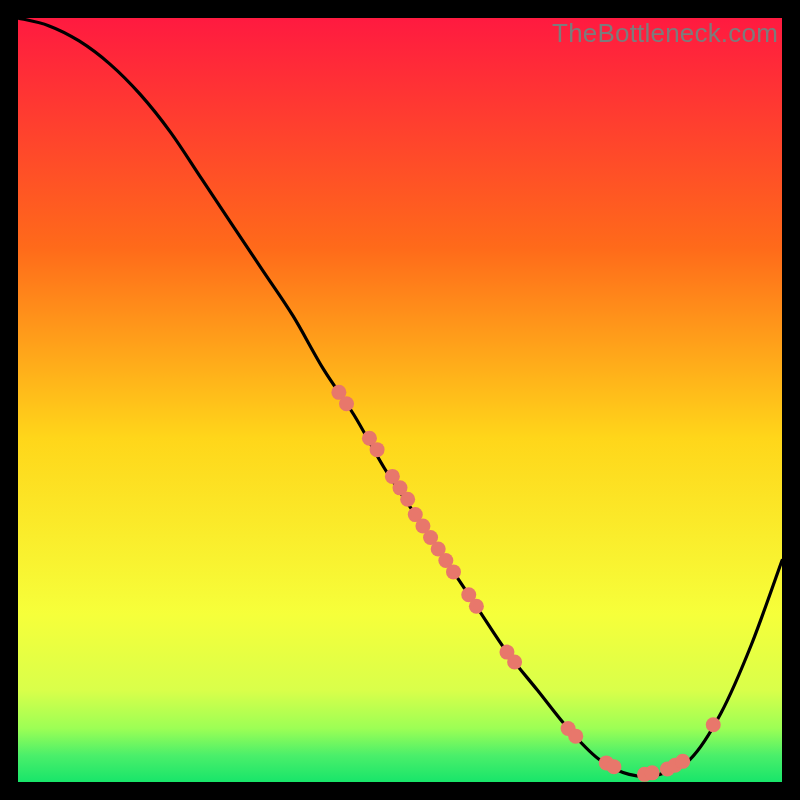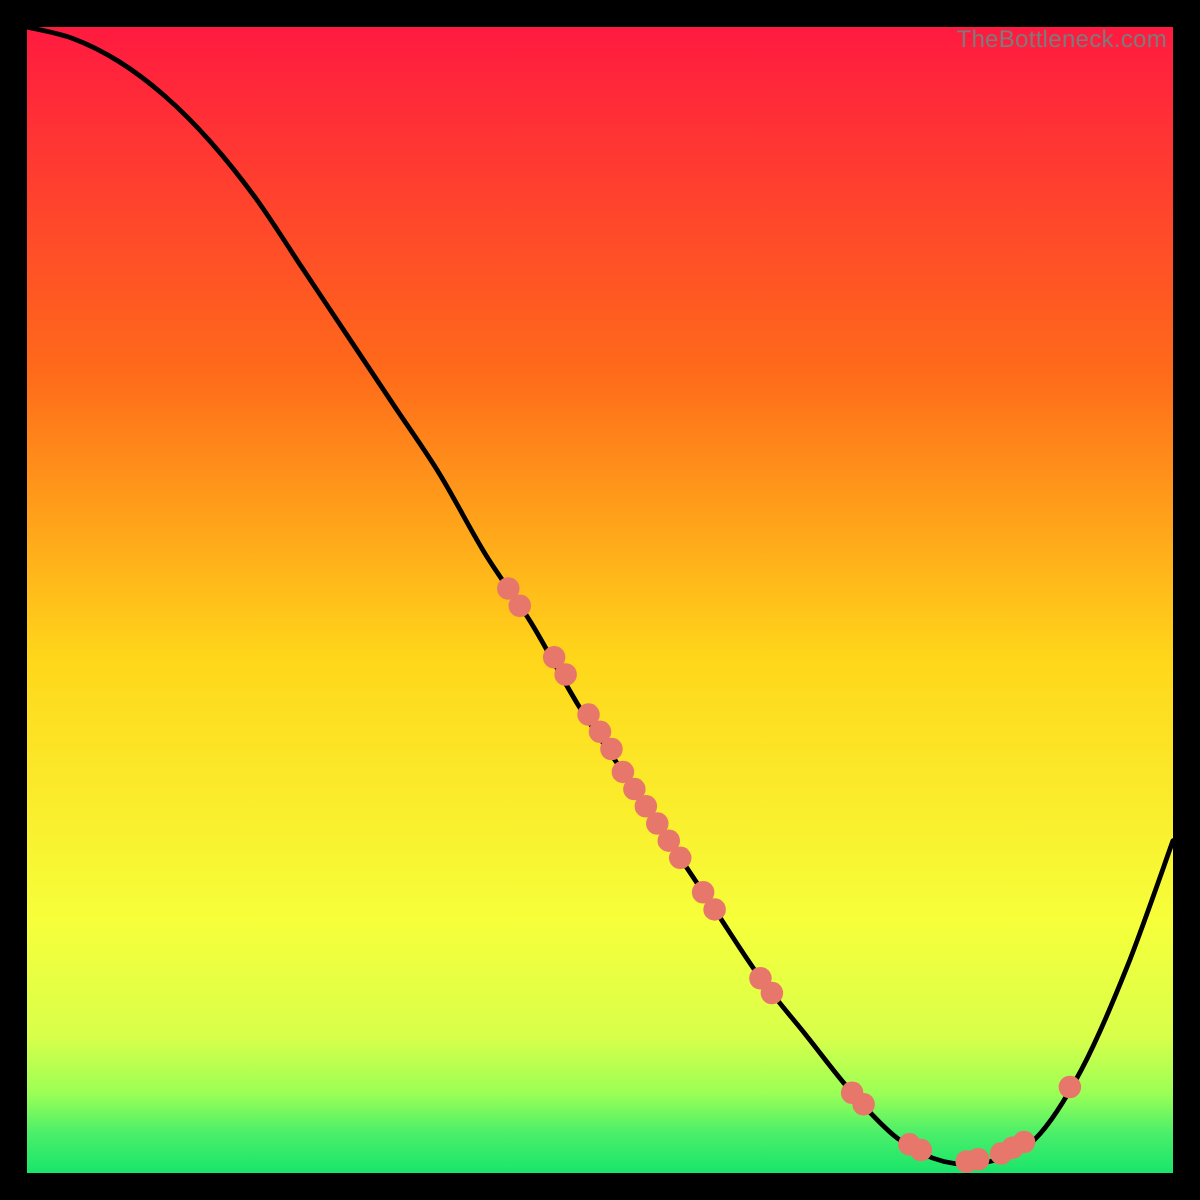--- a/index.html
+++ b/index.html
@@ -24,21 +24,21 @@
     left: 0;
     top: 0;
     width: 764px;
     height: 764px;
   }
   .watermark {
     position: absolute;
     top: 0px;
     right: 4px;
     color: #7c7c7c;
-    font-size: 16px;
+    font-size: 26px;
     letter-spacing: 0.2px;
     font-weight: 500;
     z-index: 50;
   }
   svg {
     display: block;
   }
 </style>
 </head>
 <body>

